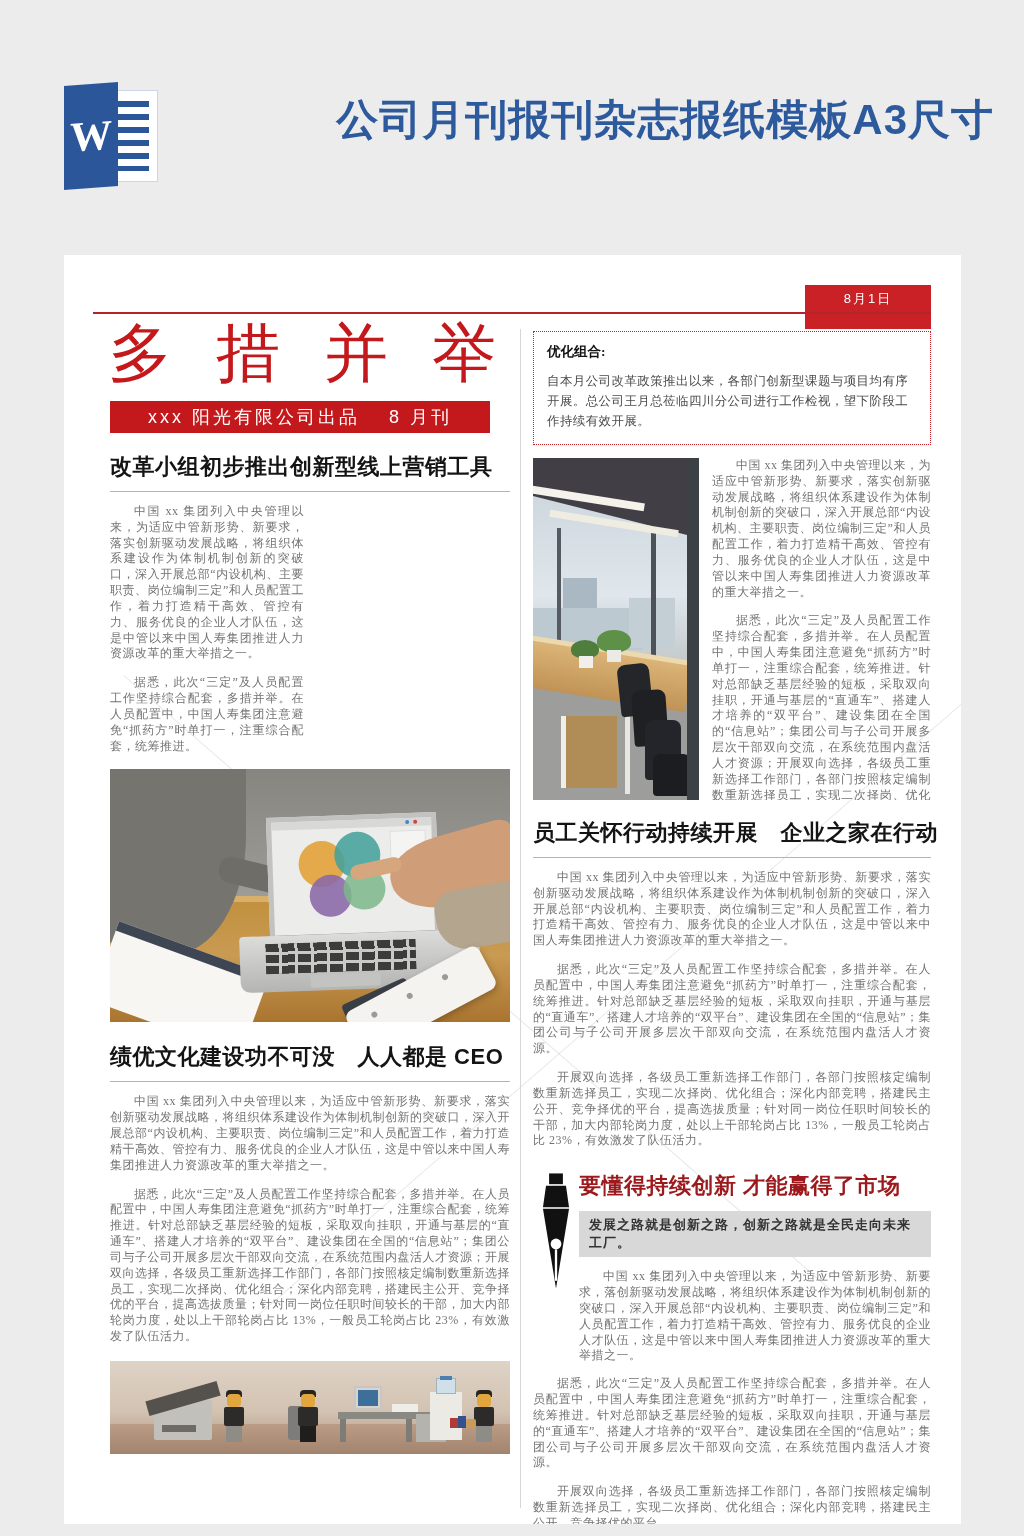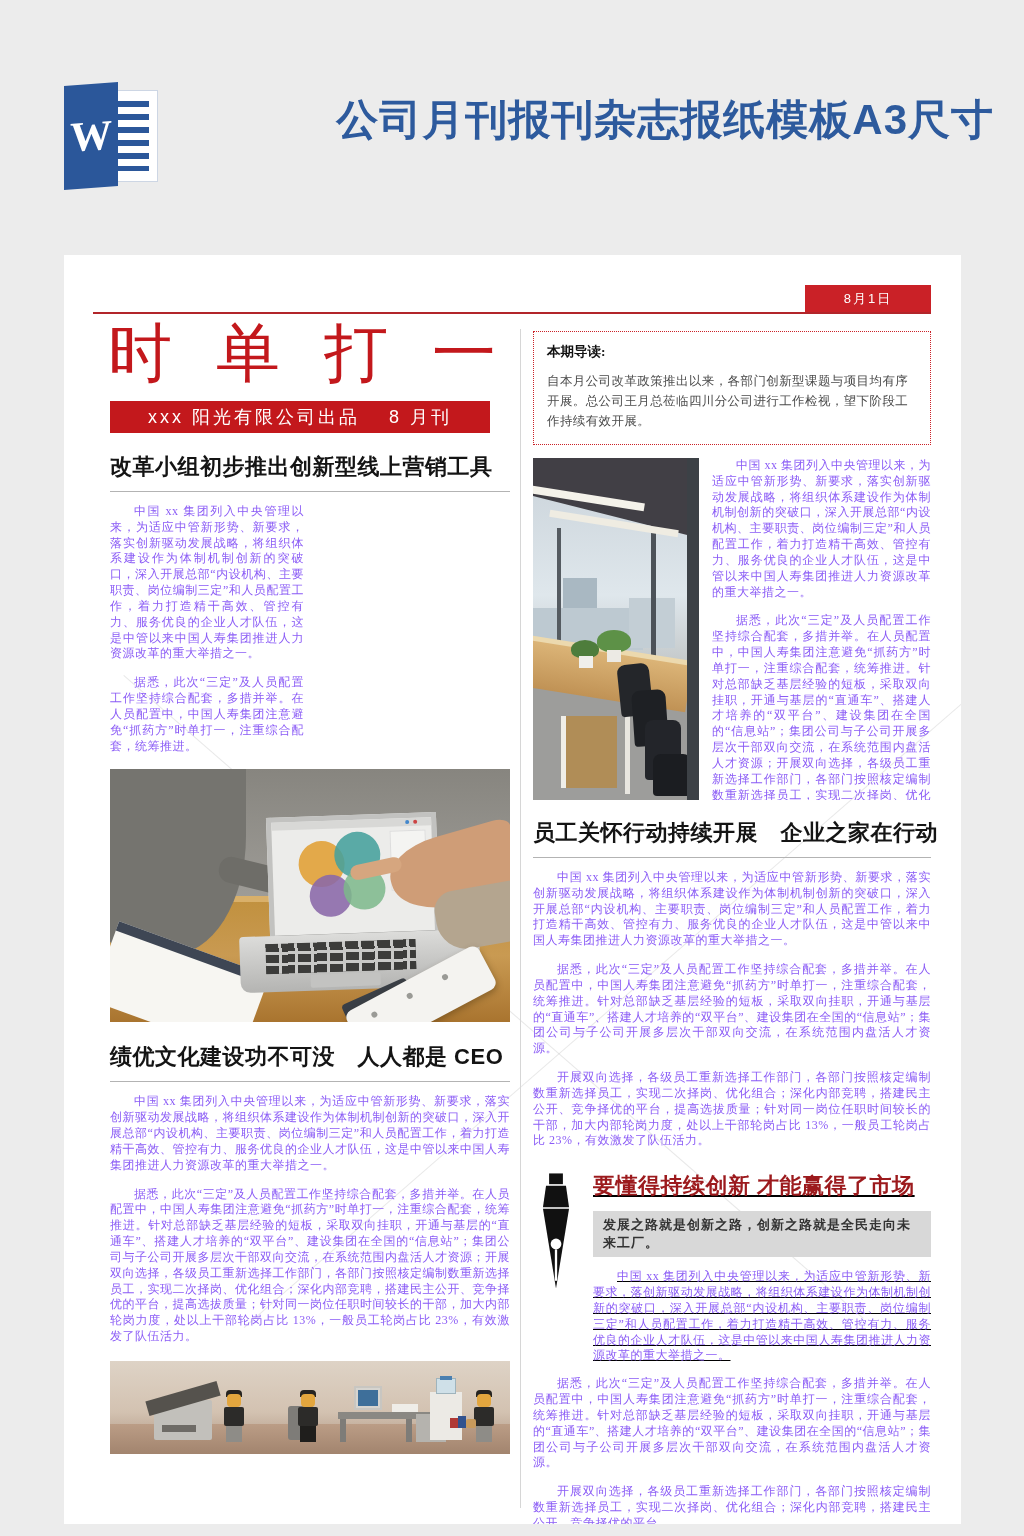--- a/index.html
+++ b/index.html
@@ -16,50 +16,50 @@
                 transform:skewY(-4deg); display:flex; align-items:center; justify-content:center;
                 color:#fff; font-weight:bold; font-size:42px; font-family:"Liberation Serif",serif; }
   .header-title { position:absolute; left:185px; right:30px; top:92px; text-align:right;
                   font-size:42px; font-weight:bold; color:#2d5a9d; letter-spacing:1px; }
   .header-subtitle { position:absolute; left:185px; right:30px; top:152px; text-align:center;
                      font-size:23px; font-weight:500; color:#3d3d3d; }
 
   
   .paper { position:absolute; left:64px; top:255px; width:897px; height:1269px; background:#fff; overflow:hidden; }
   .redline { position:absolute; left:29px; top:57px; width:838px; height:2px; background:#b2252a; }
-  .date-badge { position:absolute; left:741px; top:30px; width:126px; height:28px; background:#ca2127;
+  .date-badge { position:absolute; left:741px; top:30px; width:126px; height:44px; background:#ca2127;
                 color:#fff; font-size:13px; line-height:28px; text-align:center; letter-spacing:2px; }
   .masthead { position:absolute; left:44px; top:64px; font-family:"Liberation Serif",serif;
               font-size:64px; color:#c3181c; letter-spacing:44px; white-space:nowrap; line-height:1.1; }
   .masthead-bar { position:absolute; left:46px; top:146px; width:380px; height:32px; background:#c3181c;
                   color:#fff; text-align:center; line-height:32px; font-size:18px; letter-spacing:3px; }
   .divider-v { position:absolute; left:456px; top:74px; bottom:16px; width:1px; background:#d6d6d6; }
 
   .col-left  { position:absolute; left:46px;  top:197px; width:400px; }
   .col-right { position:absolute; left:469px; top:76px;  width:398px; }
 
   .hl { font-weight:bold; font-size:22px; color:#141414; letter-spacing:0.5px;
         padding-bottom:9px; border-bottom:1px solid #b3b3b3; white-space:nowrap; }
   .body-text p { margin:0; text-indent:2em; font-family:"Liberation Serif",serif; font-size:12px;
-                 line-height:1.32; letter-spacing:0.5px; color:#8b5cf6; text-align:justify; }
+                 line-height:1.32; letter-spacing:0.5px; color:#737373; text-align:justify; }
   .body-text p + p { margin-top:13px; }
   .twocol { display:flex; gap:12px; margin-top:12px; }
   .twocol .c { width:194px; }
 
   .guide { border:1px dotted #cb2128; padding:11px 13px 13px; }
   .guide-title { font-family:"Liberation Serif",serif; font-weight:bold; font-size:13.5px; color:#111; }
   .guide-text { margin-top:10px; font-family:"Liberation Serif",serif; font-size:12.5px;
                 line-height:1.6; letter-spacing:0.4px; color:#4a4a4a; }
 
   .story-row { display:flex; gap:13px; margin-top:13px; height:342px; }
   .story-text { flex:1; overflow:hidden; }
   .mt18 { margin-top:18px; } .mt12 { margin-top:12px; } .mt20 { margin-top:20px; }
 
   .pen-sec { margin-top:22px; }
-  .pen-row { display:flex; gap:14px;text-decoration:underline; }
+  .pen-row { display:flex; gap:0; }
   .pen-icon { flex:0 0 46px; padding-top:2px; }
   .innov-hl { font-weight:bold; font-size:22px; color:#9c1a1d; letter-spacing:0.5px; white-space:nowrap; }
   .kicker { display:inline-block; background:#d8d8d8; padding:5px 10px; margin-top:10px;
             font-family:"Liberation Serif",serif; font-weight:bold; font-size:13px; color:#333; letter-spacing:1px; }
 
   
   .photo { position:relative; overflow:hidden; }
   .photo * { position:absolute; }
 
   .photo-office { width:166px; height:342px; flex:0 0 166px; background:linear-gradient(180deg,#c9d2d9 0,#dfe7ec 40%,#b9bdbd 68%,#929694 100%); }
@@ -165,21 +165,21 @@
   </div>
   <div class="header-title">公司月刊报刊杂志报纸模板A3尺寸</div>
 </div>
 
 <div class="paper">
   <div class="wm wm1"></div>
   <div class="wm wm2"></div>
 
   <div class="date-badge">8月1日</div>
   <div class="redline"></div>
-  <div class="masthead">时单打一</div>
+  <div class="masthead">多措并举</div>
   <div class="masthead-bar">xxx 阳光有限公司出品　 8 月刊</div>
   <div class="divider-v"></div>
 
   <div class="col-left">
     <div class="hl">改革小组初步推出创新型线上营销工具</div>
     <div class="twocol body-text">
       <div class="c">
         <p>中国 xx 集团列入中央管理以来，为适应中管新形势、新要求，落实创新驱动发展战略，将组织体系建设作为体制机制创新的突破口，深入开展总部“内设机构、主要职责、岗位编制三定”和人员配置工作，着力打造精干高效、管控有力、服务优良的企业人才队伍，这是中管以来中国人寿集团推进人力资源改革的重大举措之一。</p>
         <p>据悉，此次“三定”及人员配置工作坚持综合配套，多措并举。在人员配置中，中国人寿集团注意避免“抓药方”时单打一，注重综合配套，统筹推进。</p>
       </div>
@@ -266,21 +266,21 @@
         <div class="lg-head"></div>
         <div class="lg-torso"></div>
         <div class="lg-legs"></div>
       </div>
       <div class="lg-mug"></div>
     </div>
   </div>
 
   <div class="col-right">
     <div class="guide">
-      <div class="guide-title">本期导读:</div>
+      <div class="guide-title">优化组合:</div>
       <div class="guide-text">自本月公司改革政策推出以来，各部门创新型课题与项目均有序开展。总公司王月总莅临四川分公司进行工作检视，望下阶段工作持续有效开展。</div>
     </div>
 
     <div class="story-row">
       <div class="photo photo-office">
         <div class="po-sky"></div>
         <div class="po-bld1"></div>
         <div class="po-bld2"></div>
         <div class="po-bld3"></div>
         <div class="po-frame1"></div>

